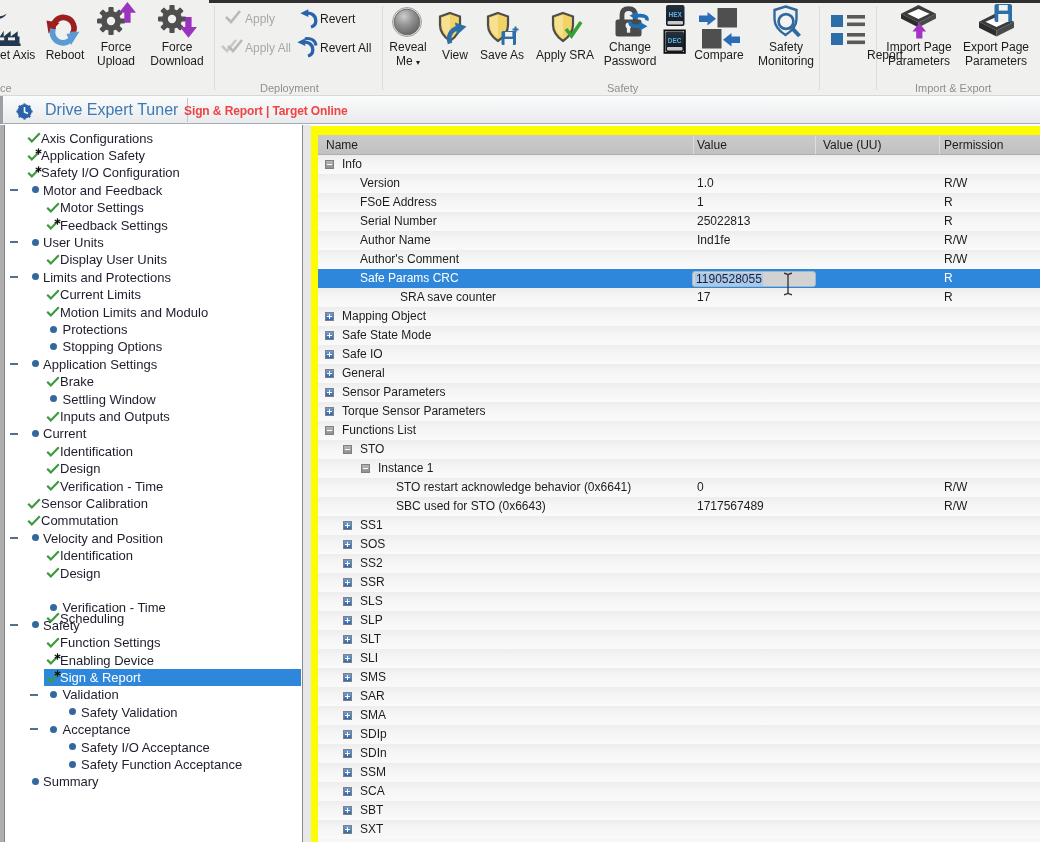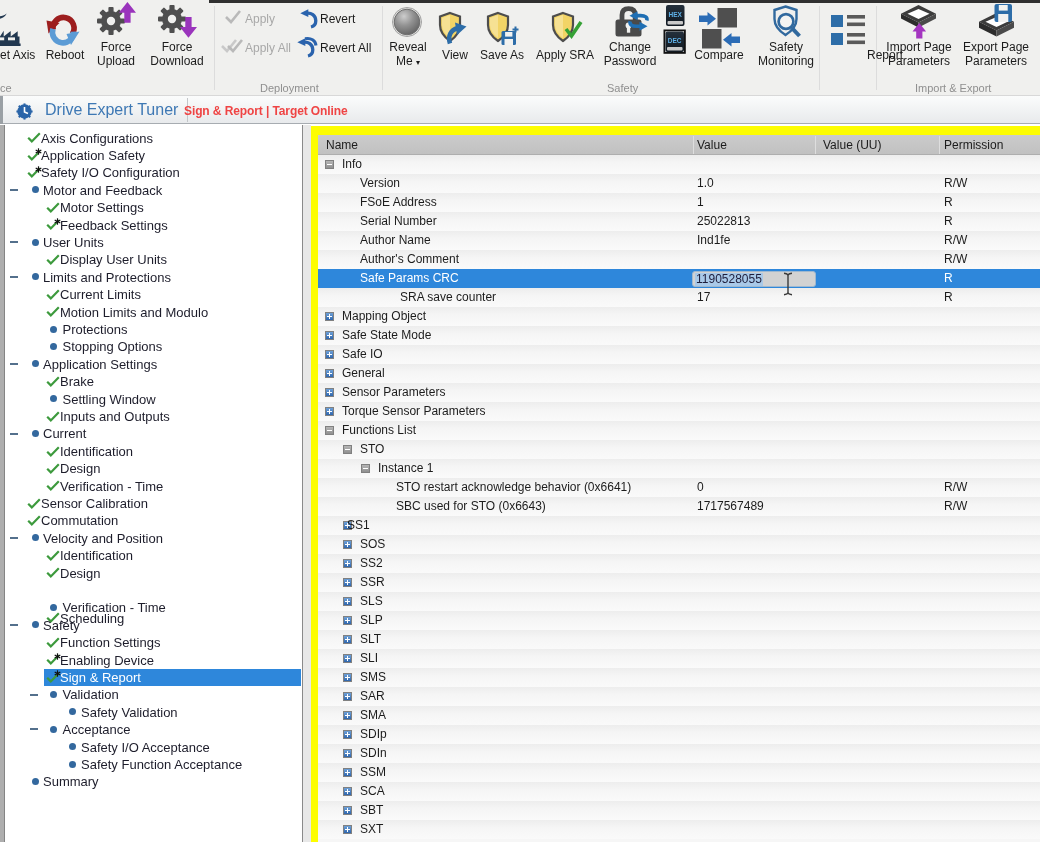--- a/index.html
+++ b/index.html
@@ -625,21 +625,21 @@
 <div class="grow" style="top:496.5px;">
     <span class="n" style="left:78px;">SBC used for STO (0x6643)</span>
     <span class="v">1717567489</span>
     <span class="p">R/W</span>
   </div>
 <div class="grow" style="top:515.5px;">
     <span class="exp plus" style="left:25px;">
       <i class="h"></i>
       <i class="vbar"></i>
     </span>
-    <span class="n" style="left:29px;">SS1</span>
+    <span class="n" style="left:42px;">SS1</span>
   </div>
 <div class="grow" style="top:534.5px;">
     <span class="exp plus" style="left:25px;">
       <i class="h"></i>
       <i class="vbar"></i>
     </span>
     <span class="n" style="left:42px;">SOS</span>
   </div>
 <div class="grow" style="top:553.5px;">
     <span class="exp plus" style="left:25px;">

